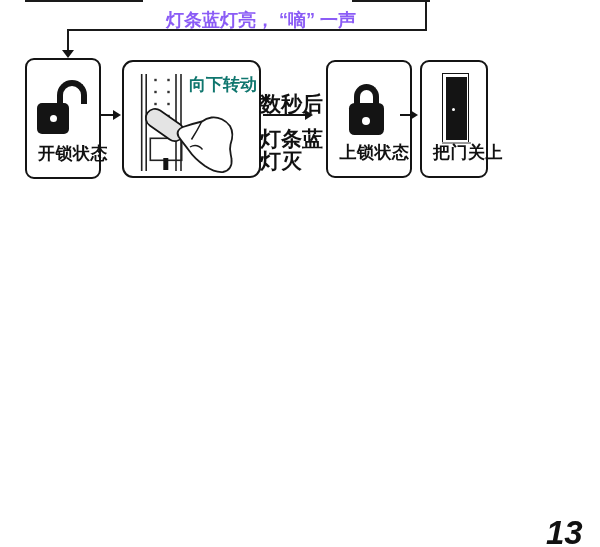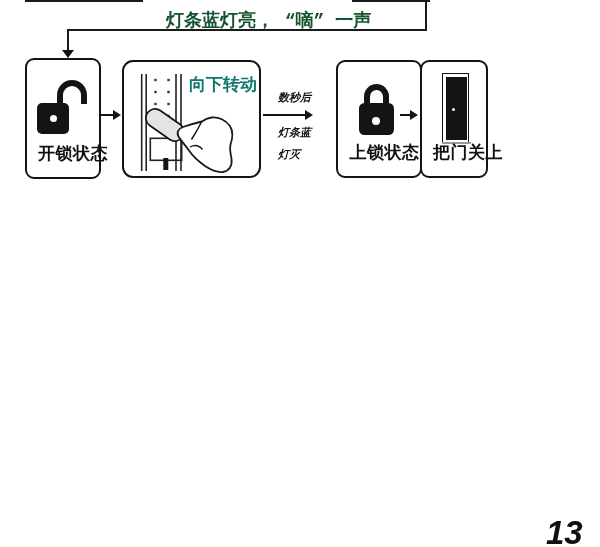--- a/index.html
+++ b/index.html
@@ -3,38 +3,38 @@
 <meta charset="utf-8">
 <style>
   html,body{margin:0;padding:0;background:#fff;}
   #screen{position:relative;width:600px;height:547px;background:#ffffff;overflow:hidden;
           font-family:"Liberation Sans","DejaVu Sans",sans-serif;color:#111;}
   .hline{position:absolute;background:#1a1a1a;height:2.4px;}
   .vline{position:absolute;background:#1a1a1a;width:2.4px;}
   .box{position:absolute;border:2.2px solid #141414;border-radius:9px;background:#fff;box-sizing:border-box;}
   .lbl{position:absolute;left:0;right:0;bottom:12px;text-align:center;font-weight:bold;font-size:17px;
        letter-spacing:0.5px;color:#111;white-space:nowrap;margin-left:11px;}
-  .caption{position:absolute;left:166px;top:8px;font-size:18px;font-weight:bold;white-space:nowrap;color:#14532d;font-family:Liberation Mono, monospace;}
+  .caption{position:absolute;left:166px;top:8px;font-size:18px;font-weight:bold;white-space:nowrap;color:#8b5cf6;}
   .arrow-r{position:absolute;height:2.2px;background:#141414;}
   .arrow-r::after{content:'';position:absolute;right:-8px;top:-3.9px;width:0;height:0;
        border-left:8px solid #141414;border-top:5px solid transparent;border-bottom:5px solid transparent;}
   .head-down{position:absolute;width:0;height:0;border-left:6px solid transparent;
        border-right:6px solid transparent;border-top:8px solid #141414;}
   
   .lock-body{position:absolute;background:#141414;border-radius:5px;}
   .lock-dot{position:absolute;background:#fff;border-radius:50%;}
   .shackle{position:absolute;border:6px solid #141414;border-bottom:none;
        border-radius:15px 15px 0 0;box-sizing:border-box;background:transparent;}
   .shackle.closed{border-width:6.5px;border-radius:13px 13px 0 0;}
   
   .door{position:absolute;border:1.8px solid #141414;box-sizing:border-box;background:#fff;}
   .door-leaf{position:absolute;left:2.5px;top:2.5px;bottom:2.5px;right:1px;background:#141414;}
   .door-knob{position:absolute;left:8.5px;top:33.5px;width:3px;height:3px;border-radius:50%;background:#fff;z-index:2;}
   .door-shadow{position:absolute;background:#9a9a9a;height:2.2px;}
-  .trans-line{position:absolute;left:278px;font-size:11px;font-weight:bold;white-space:nowrap;color:#111;font-style:italic;}
+  .trans-line{position:absolute;left:260px;font-size:21px;font-weight:bold;white-space:nowrap;color:#111;}
   .instr{position:absolute;left:60px;top:12px;width:78px;text-align:center;font-size:17px;
        font-weight:bold;line-height:22.5px;color:#0f766e;white-space:nowrap;}
   .pageno{position:absolute;left:546px;top:514px;font-size:33px;font-weight:bold;font-style:italic;color:#111;}
 </style>
 </head>
 <body>
 
 <div id="screen">
 
   <div class="hline" style="left:25px;top:0;width:118px;"></div>
@@ -104,21 +104,21 @@
     <div class="instr">
       <div>向下转动</div>
     </div>
   </div>
 
   <div class="trans-line" style="top:90px;">数秒后</div>
   <div class="arrow-r" style="left:263px;top:113.5px;width:42px;"></div>
   <div class="trans-line" style="top:125px;">灯条蓝</div>
   <div class="trans-line" style="top:147px;">灯灭</div>
 
-  <div class="box" style="left:336px;top:60px;width:86px;height:118px;">
+  <div class="box" style="left:326px;top:60px;width:86px;height:118px;">
     <div>
       <div class="shackle closed" style="left:25.7px;top:22.3px;width:25px;height:21px;"></div>
       <div class="lock-body" style="left:20.7px;top:41.3px;width:35px;height:31.7px;border-radius:5.5px;"></div>
       <div class="lock-dot" style="left:34.2px;top:54.5px;width:8px;height:8px;"></div>
     </div>
     <div class="lbl">上锁状态</div>
   </div>
 
   <div class="arrow-r" style="left:400px;top:113.5px;width:10px;"></div>
 

